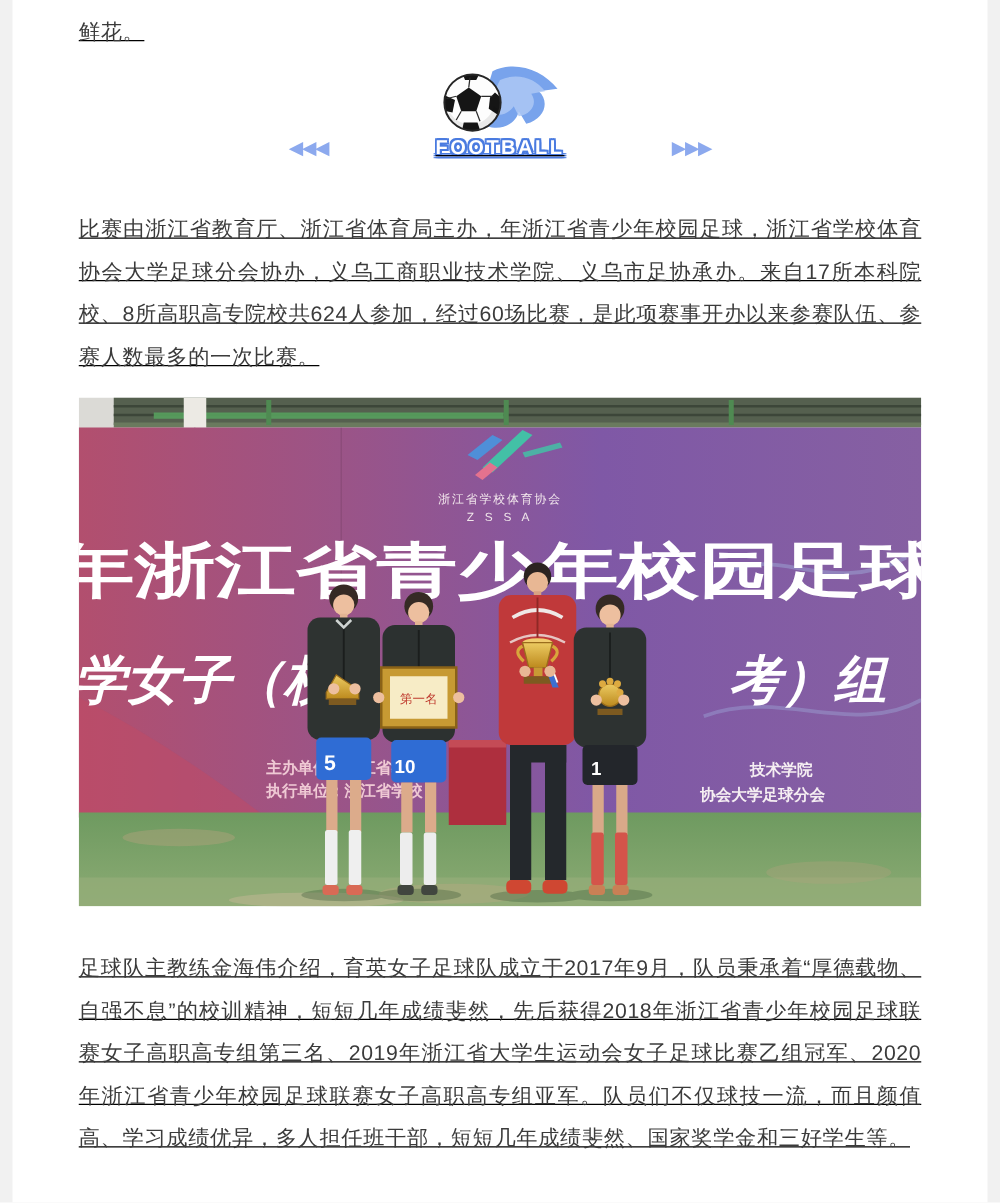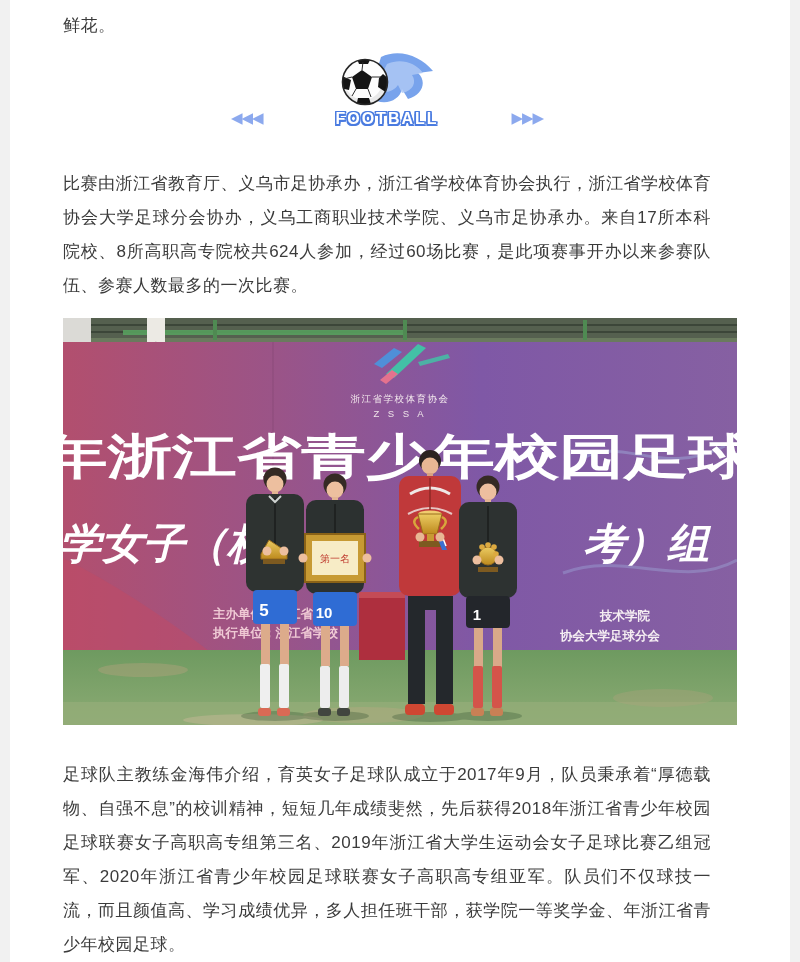--- a/index.html
+++ b/index.html
@@ -3,21 +3,21 @@
 <meta charset="utf-8">
 <style>
   html,body{margin:0;padding:0;}
   body{
     width:800px;height:962px;overflow:hidden;
     background:#f1f1f1;
     font-family:"Liberation Sans","DejaVu Sans",sans-serif;
   }
   .content{
     width:780px;height:962px;margin:0 10px;background:#ffffff;
-    box-sizing:border-box;padding:9px 79px 0 53px;
+    box-sizing:border-box;padding:9px 53px 0 53px;text-decoration:underline;
   }
   .para{
     font-size:17px;line-height:34px;color:#3b3b3b;
     text-align:justify;margin:0;letter-spacing:0.5px;
   }
   .tail{margin:0;}
   
   .divider{position:relative;margin-top:8px;height:106px;text-align:center;}
   .ball-wrap{height:56px;line-height:0;}
   .divider-title{
@@ -73,21 +73,21 @@
           <path d="M12,43 A23,23 0 0 0 55,37 L51,34 A19,19 0 0 1 16,39 Z" fill="#000000" opacity="0.08"></path>
         </g>
         <circle cx="34" cy="31" r="22.5" fill="none" stroke="#262626" stroke-width="1.6"></circle>
       </svg>
     </div>
     <div class="divider-sub">FOOTBALL</div>
     <span class="arrows arrows-left">◀◀◀</span>
     <span class="arrows arrows-right">▶▶▶</span>
   </div>
 
-  <p class="para p1">比赛由浙江省教育厅、义乌市足协承办，浙江省学校体育协会执行，浙江省学校体育协会大学足球分会协办，义乌工商职业技术学院、义乌市足协承办。来自17所本科院校、8所高职高专院校共624人参加，经过60场比赛，是此项赛事开办以来参赛队伍、参赛人数最多的一次比赛。</p>
+  <p class="para p1">比赛由浙江省教育厅、浙江省体育局主办，年浙江省青少年校园足球，浙江省学校体育协会大学足球分会协办，义乌工商职业技术学院、义乌市足协承办。来自17所本科院校、8所高职高专院校共624人参加，经过60场比赛，是此项赛事开办以来参赛队伍、参赛人数最多的一次比赛。</p>
 
   <figure class="photo">
     <svg width="674" height="407" viewBox="0 0 674 407">
       <defs>
         <linearGradient id="backdrop" x1="0" y1="0" x2="1" y2="0">
           <stop offset="0" stop-color="#b24f6e"></stop>
           <stop offset="0.32" stop-color="#9a5488"></stop>
           <stop offset="0.62" stop-color="#7f58a6"></stop>
           <stop offset="1" stop-color="#8660a2"></stop>
         </linearGradient>
@@ -246,15 +246,15 @@
         <rect x="411" y="310" width="9" height="40" fill="#d9a989"></rect>
         <rect x="430" y="310" width="9" height="40" fill="#d9a989"></rect>
         <rect x="410" y="348" width="10" height="42" rx="2" fill="#d4544a"></rect>
         <rect x="429" y="348" width="10" height="42" rx="2" fill="#d4544a"></rect>
         <rect x="408" y="390" width="13" height="8" rx="3" fill="#c98055"></rect>
         <rect x="427" y="390" width="13" height="8" rx="3" fill="#c98055"></rect>
       </g>
     </svg>
   </figure>
 
-  <p class="para p2">足球队主教练金海伟介绍，育英女子足球队成立于2017年9月，队员秉承着“厚德载物、自强不息”的校训精神，短短几年成绩斐然，先后获得2018年浙江省青少年校园足球联赛女子高职高专组第三名、2019年浙江省大学生运动会女子足球比赛乙组冠军、2020年浙江省青少年校园足球联赛女子高职高专组亚军。队员们不仅球技一流，而且颜值高、学习成绩优异，多人担任班干部，获学院一等奖学金、年浙江省青少年校园足球。</p>
+  <p class="para p2">足球队主教练金海伟介绍，育英女子足球队成立于2017年9月，队员秉承着“厚德载物、自强不息”的校训精神，短短几年成绩斐然，先后获得2018年浙江省青少年校园足球联赛女子高职高专组第三名、2019年浙江省大学生运动会女子足球比赛乙组冠军、2020年浙江省青少年校园足球联赛女子高职高专组亚军。队员们不仅球技一流，而且颜值高、学习成绩优异，多人担任班干部，短短几年成绩斐然、国家奖学金和三好学生等。</p>
 
 </div>
 
 </body></html>

